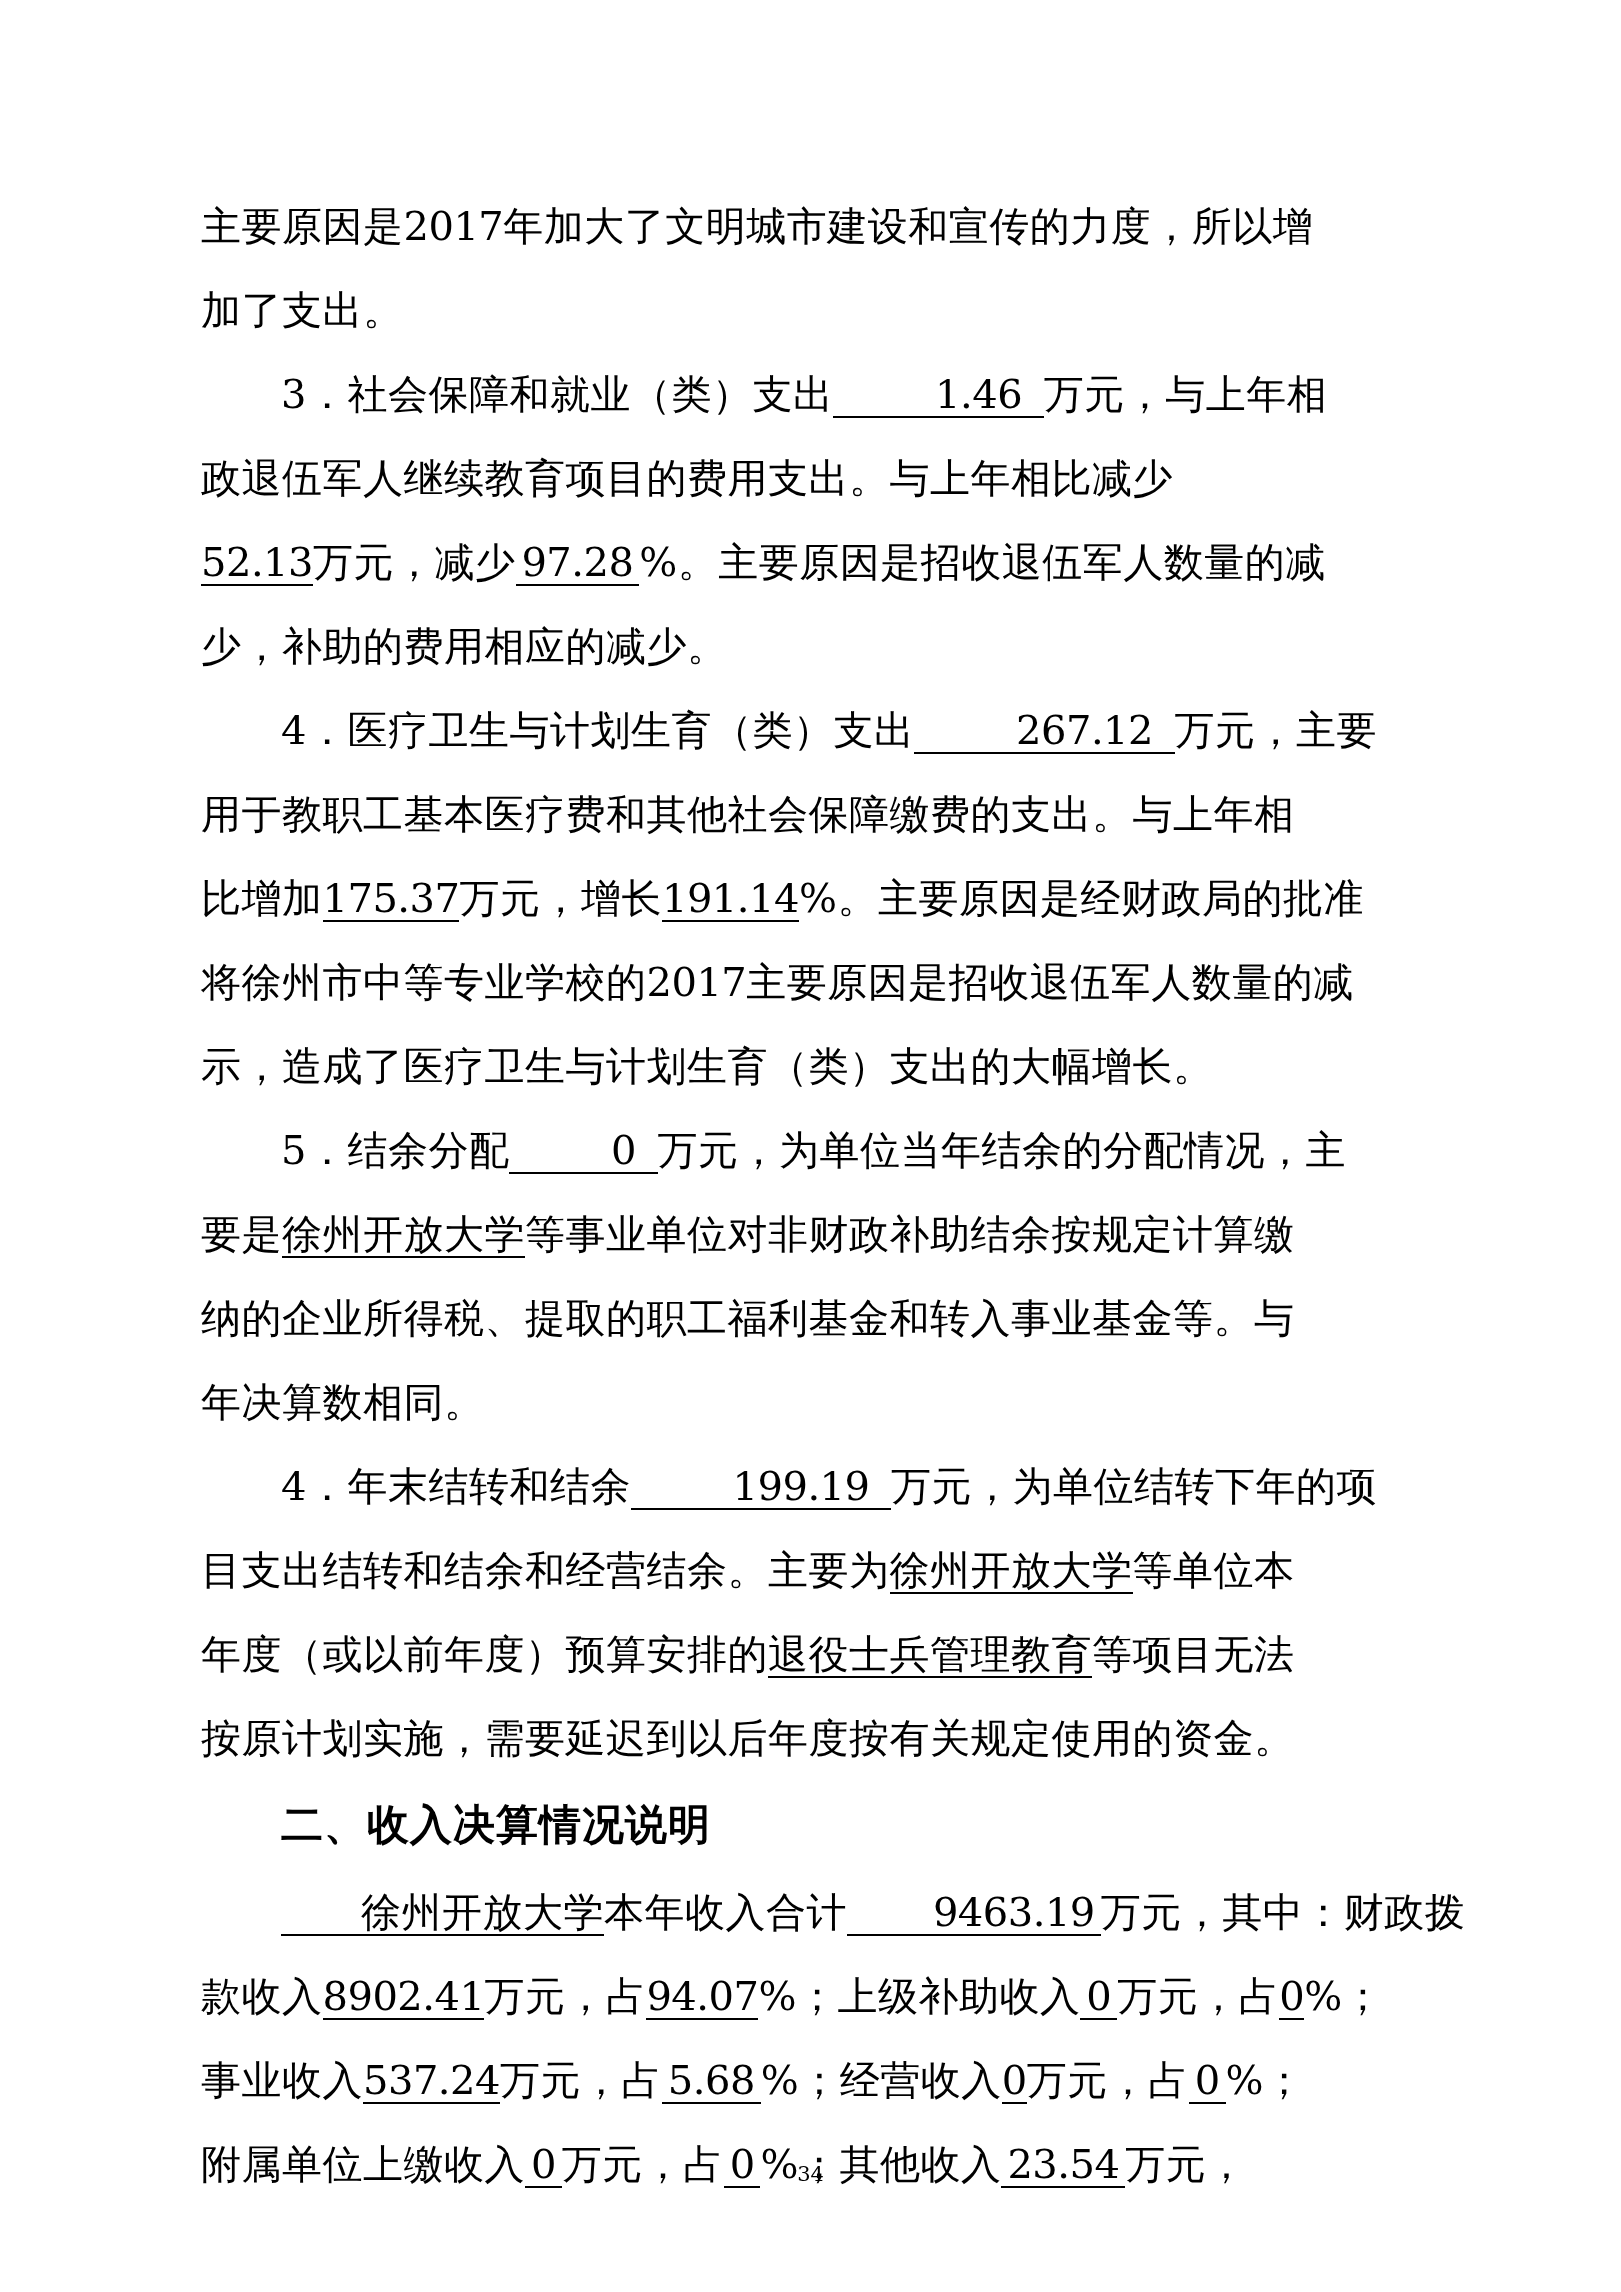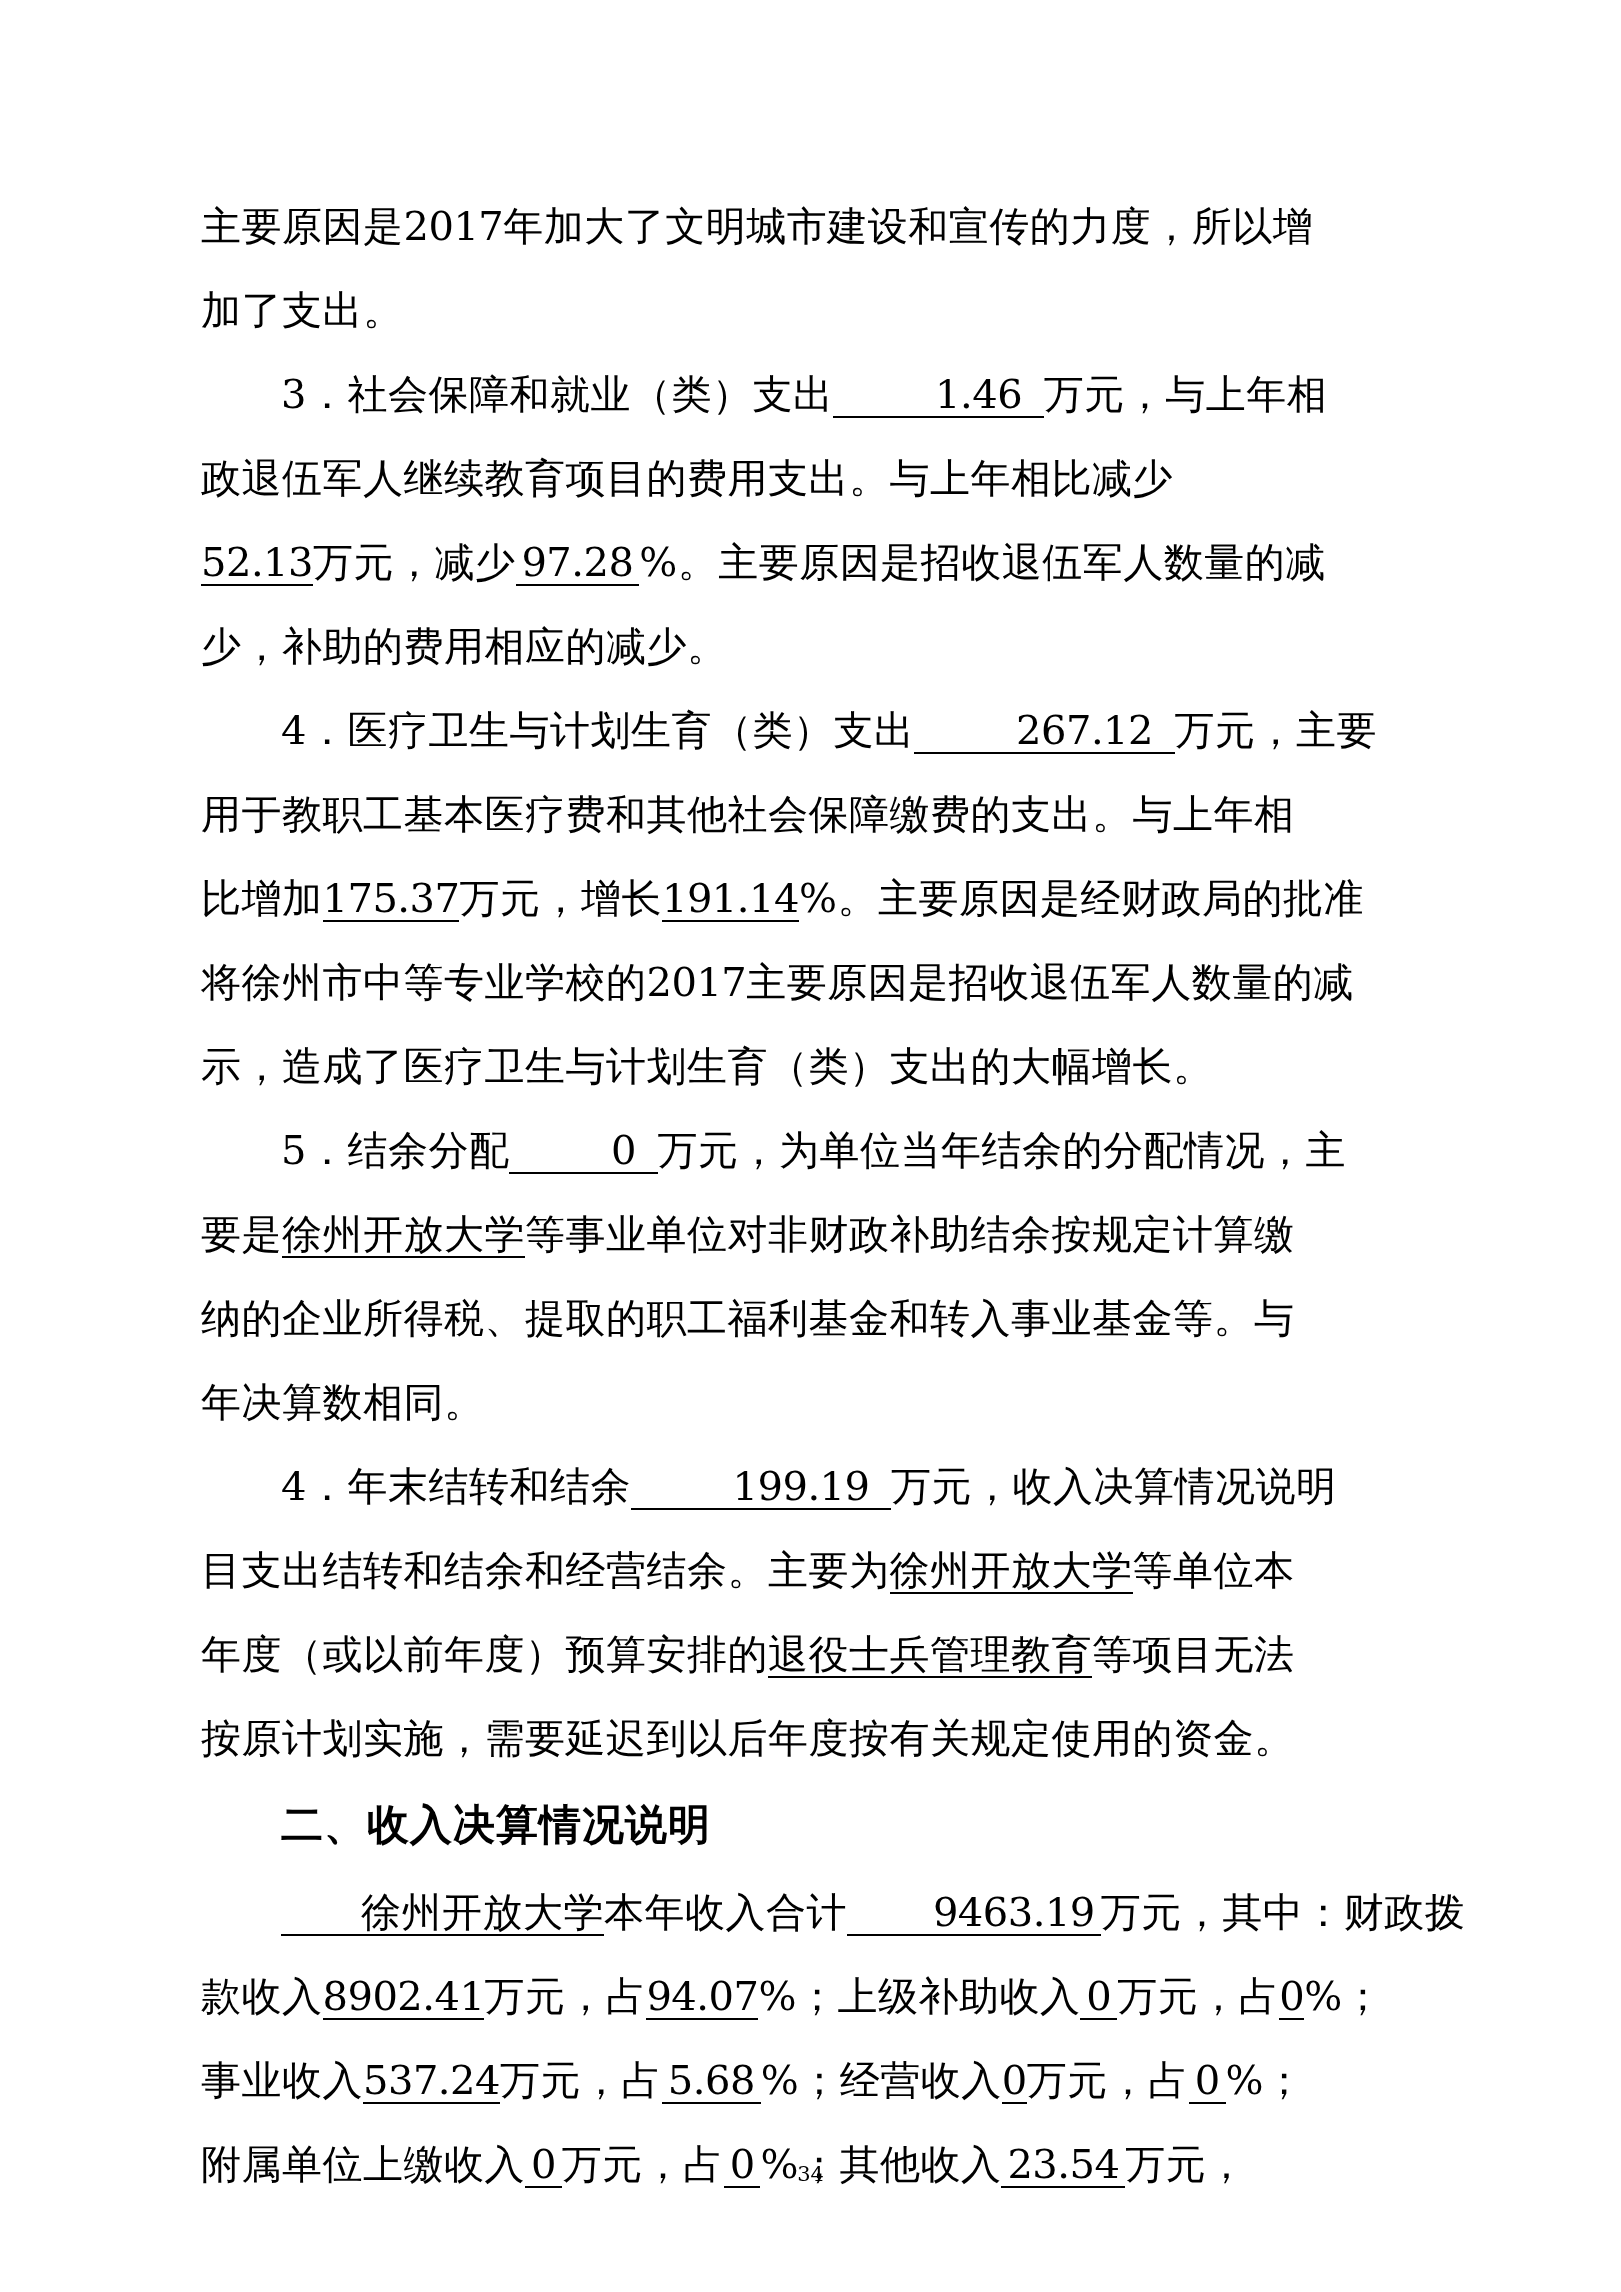--- a/index.html
+++ b/index.html
@@ -116,21 +116,21 @@
     <div class="line"><span>用于教职工基本医疗费和其他社会保障缴费的支出。与上年相</span></div>
     <div class="line"><span>比增加</span><span class="uline num">175.37</span><span>万元，增长</span><span class="uline num">191.14</span><span>%。主要原因是经财政局的批准</span></div>
     <div class="line"><span>将徐州市中等专业学校的</span><span class="num">2017</span><span>主要原因是招收退伍军人数量的减</span></div>
     <div class="line"><span>示，造成了医疗卫生与计划生育（类）支出的大幅增长。</span></div>
 
     <div class="line indent"><span>5．结余分配</span><span class="fill wide num">0</span><span>万元，为单位当年结余的分配情况，主</span></div>
     <div class="line"><span>要是</span><span class="uline">徐州开放大学</span><span>等事业单位对非财政补助结余按规定计算缴</span></div>
     <div class="line"><span>纳的企业所得税、提取的职工福利基金和转入事业基金等。与</span></div>
     <div class="line"><span>年决算数相同。</span></div>
 
-    <div class="line indent"><span>4．年末结转和结余</span><span class="fill wide num">199.19</span><span>万元，收入决算情况说明</span></div>
+    <div class="line indent"><span>4．年末结转和结余</span><span class="fill wide num">199.19</span><span>万元，为单位结转下年的项</span></div>
     <div class="line"><span>目支出结转和结余和经营结余。主要为</span><span class="uline">徐州开放大学</span><span>等单位本</span></div>
     <div class="line"><span>年度（或以前年度）预算安排的</span><span class="uline">退役士兵管理教育</span><span>等项目无法</span></div>
     <div class="line"><span>按原计划实施，需要延迟到以后年度按有关规定使用的资金。</span></div>
 
     <div class="heading"><span>二、收入决算情况说明</span></div>
 
     <div class="line indent"><span class="uline">徐州开放大学</span><span>本年收入合计</span><span class="fill tight num">9463.19</span><span>万元，其中：财政拨</span></div>
     <div class="line"><span>款收入</span><span class="uline num">8902.41</span><span>万元，占</span><span class="uline num">94.07</span><span>%；上级补助收入</span><span class="fill tight num">0</span><span>万元，占</span><span class="uline num">0</span><span>%；</span></div>
     <div class="line"><span>事业收入</span><span class="uline num">537.24</span><span>万元，占</span><span class="fill tight num">5.68</span><span>%；经营收入</span><span class="uline num">0</span><span>万元，占</span><span class="fill tight num">0</span><span>%；</span></div>
     <div class="line"><span>附属单位上缴收入</span><span class="fill tight num">0</span><span>万元，占</span><span class="fill tight num">0</span><span>%；其他收入</span><span class="fill tight num">23.54</span><span>万元，</span></div>

